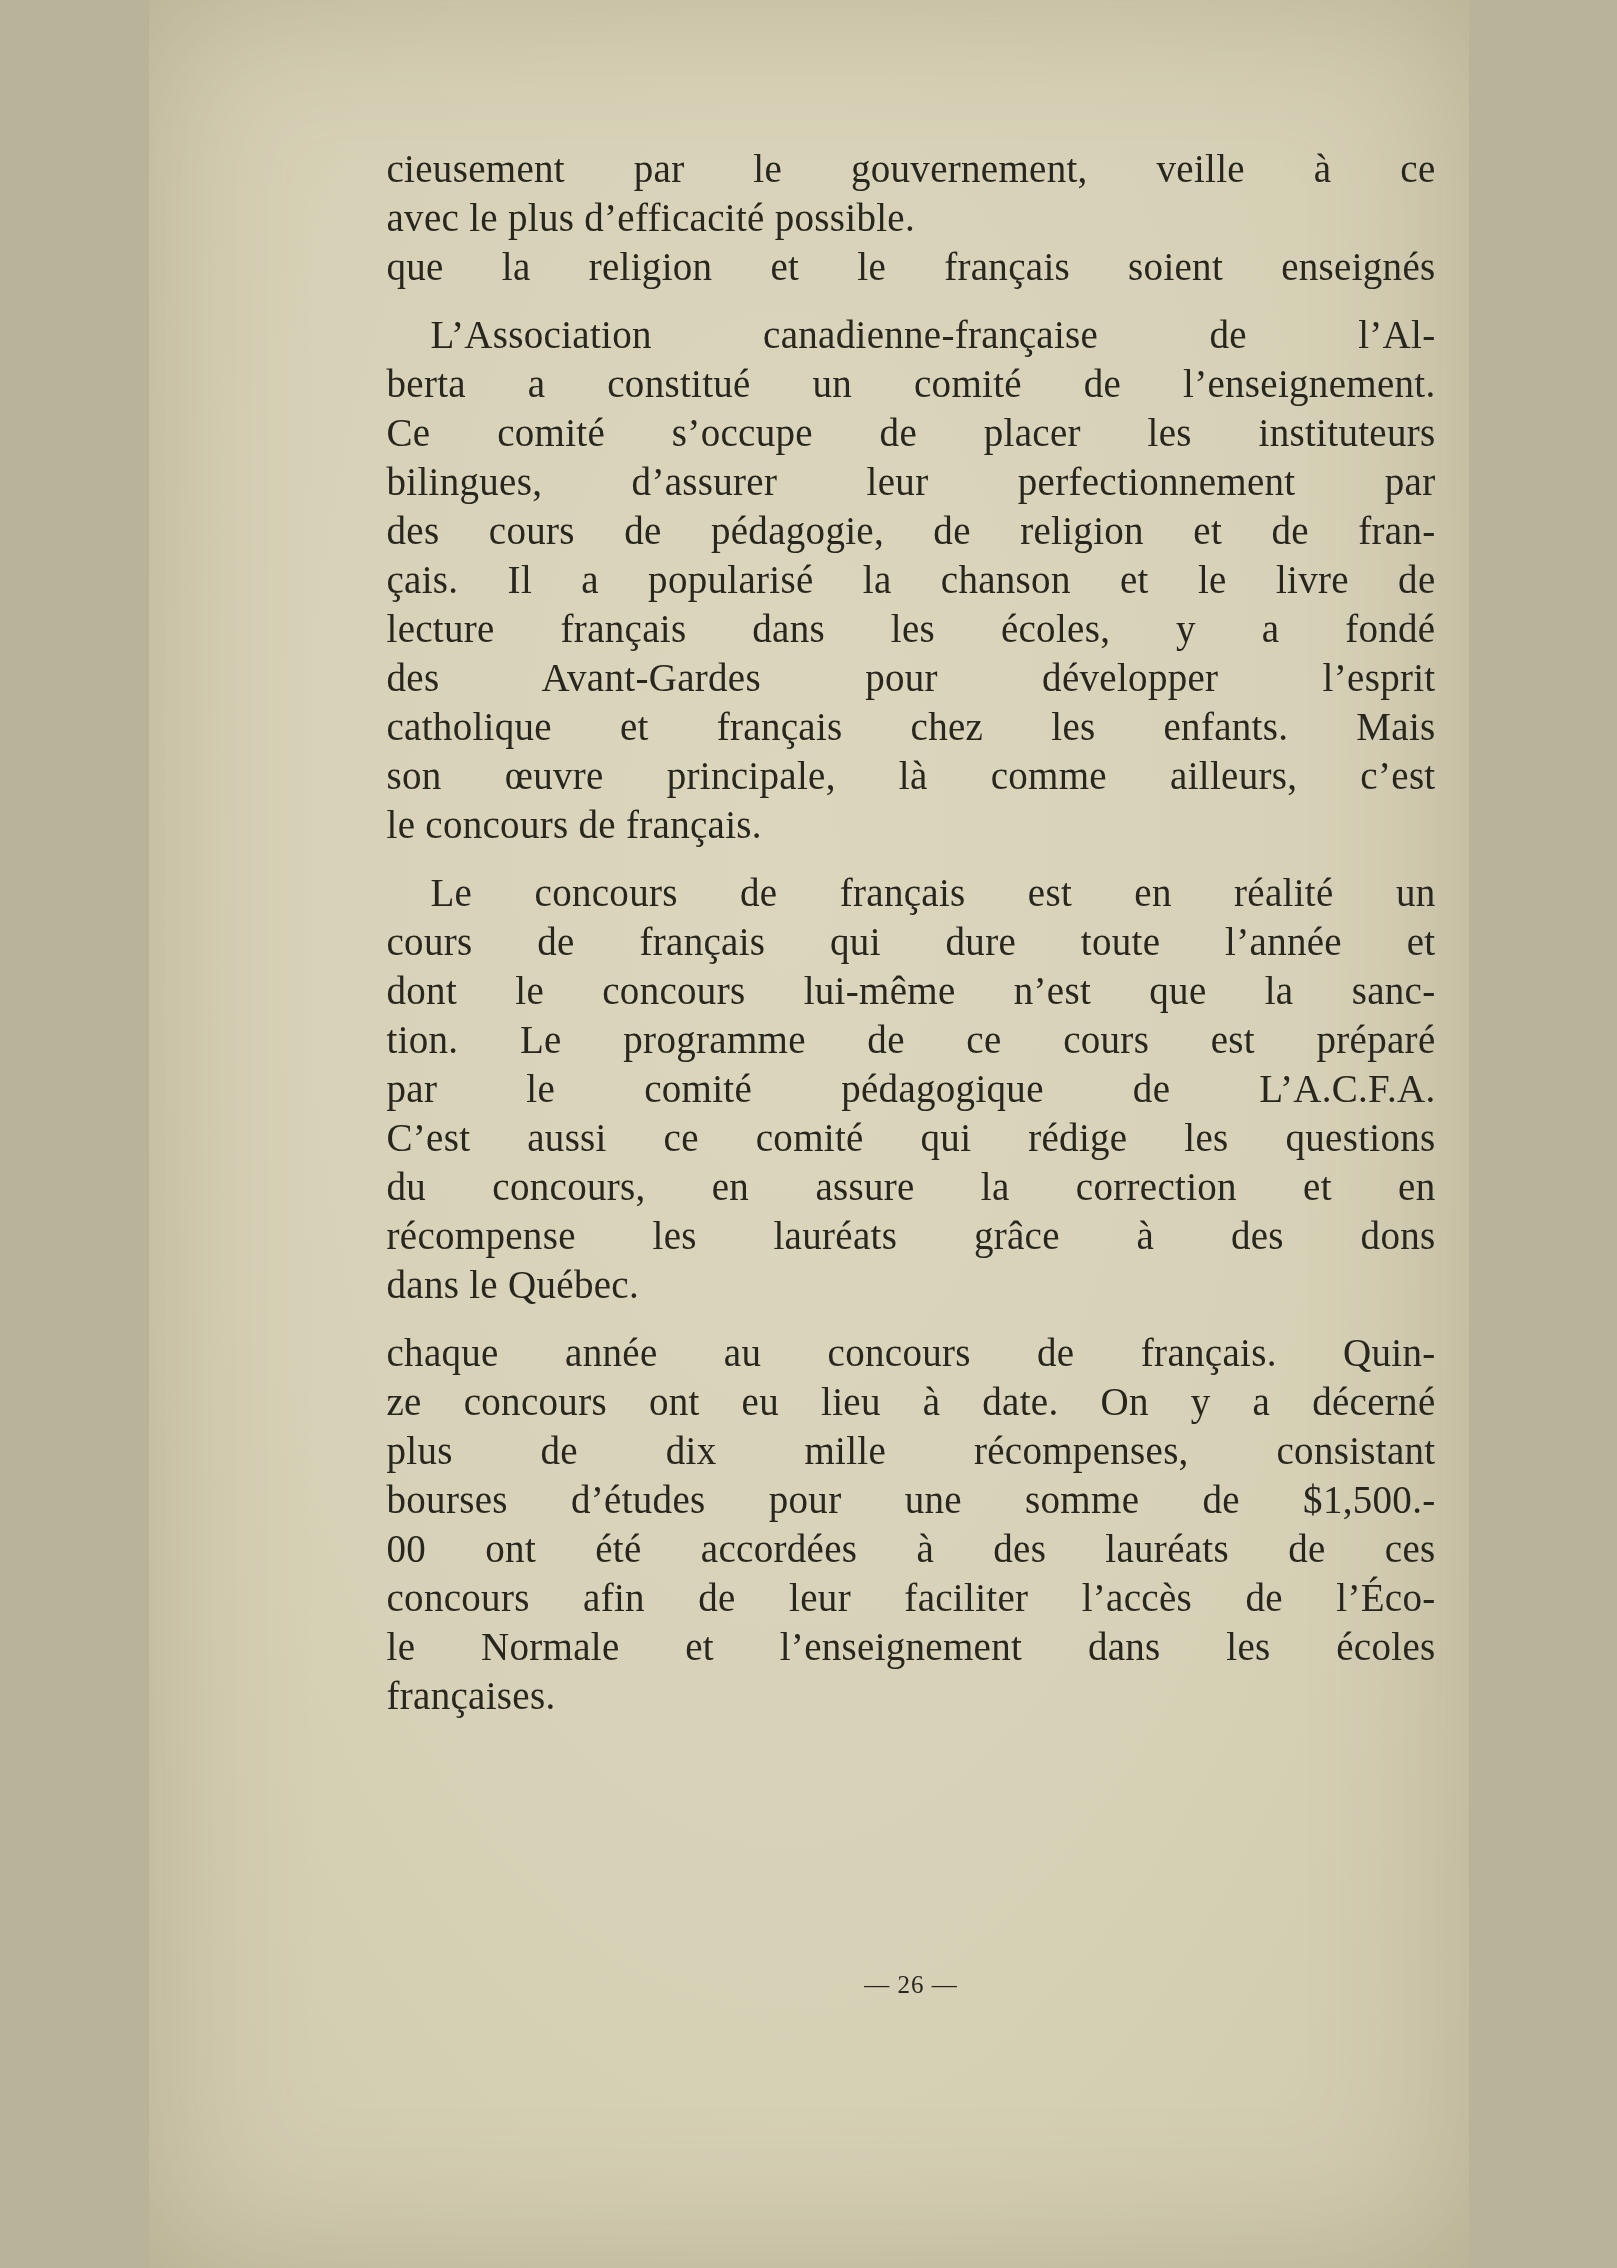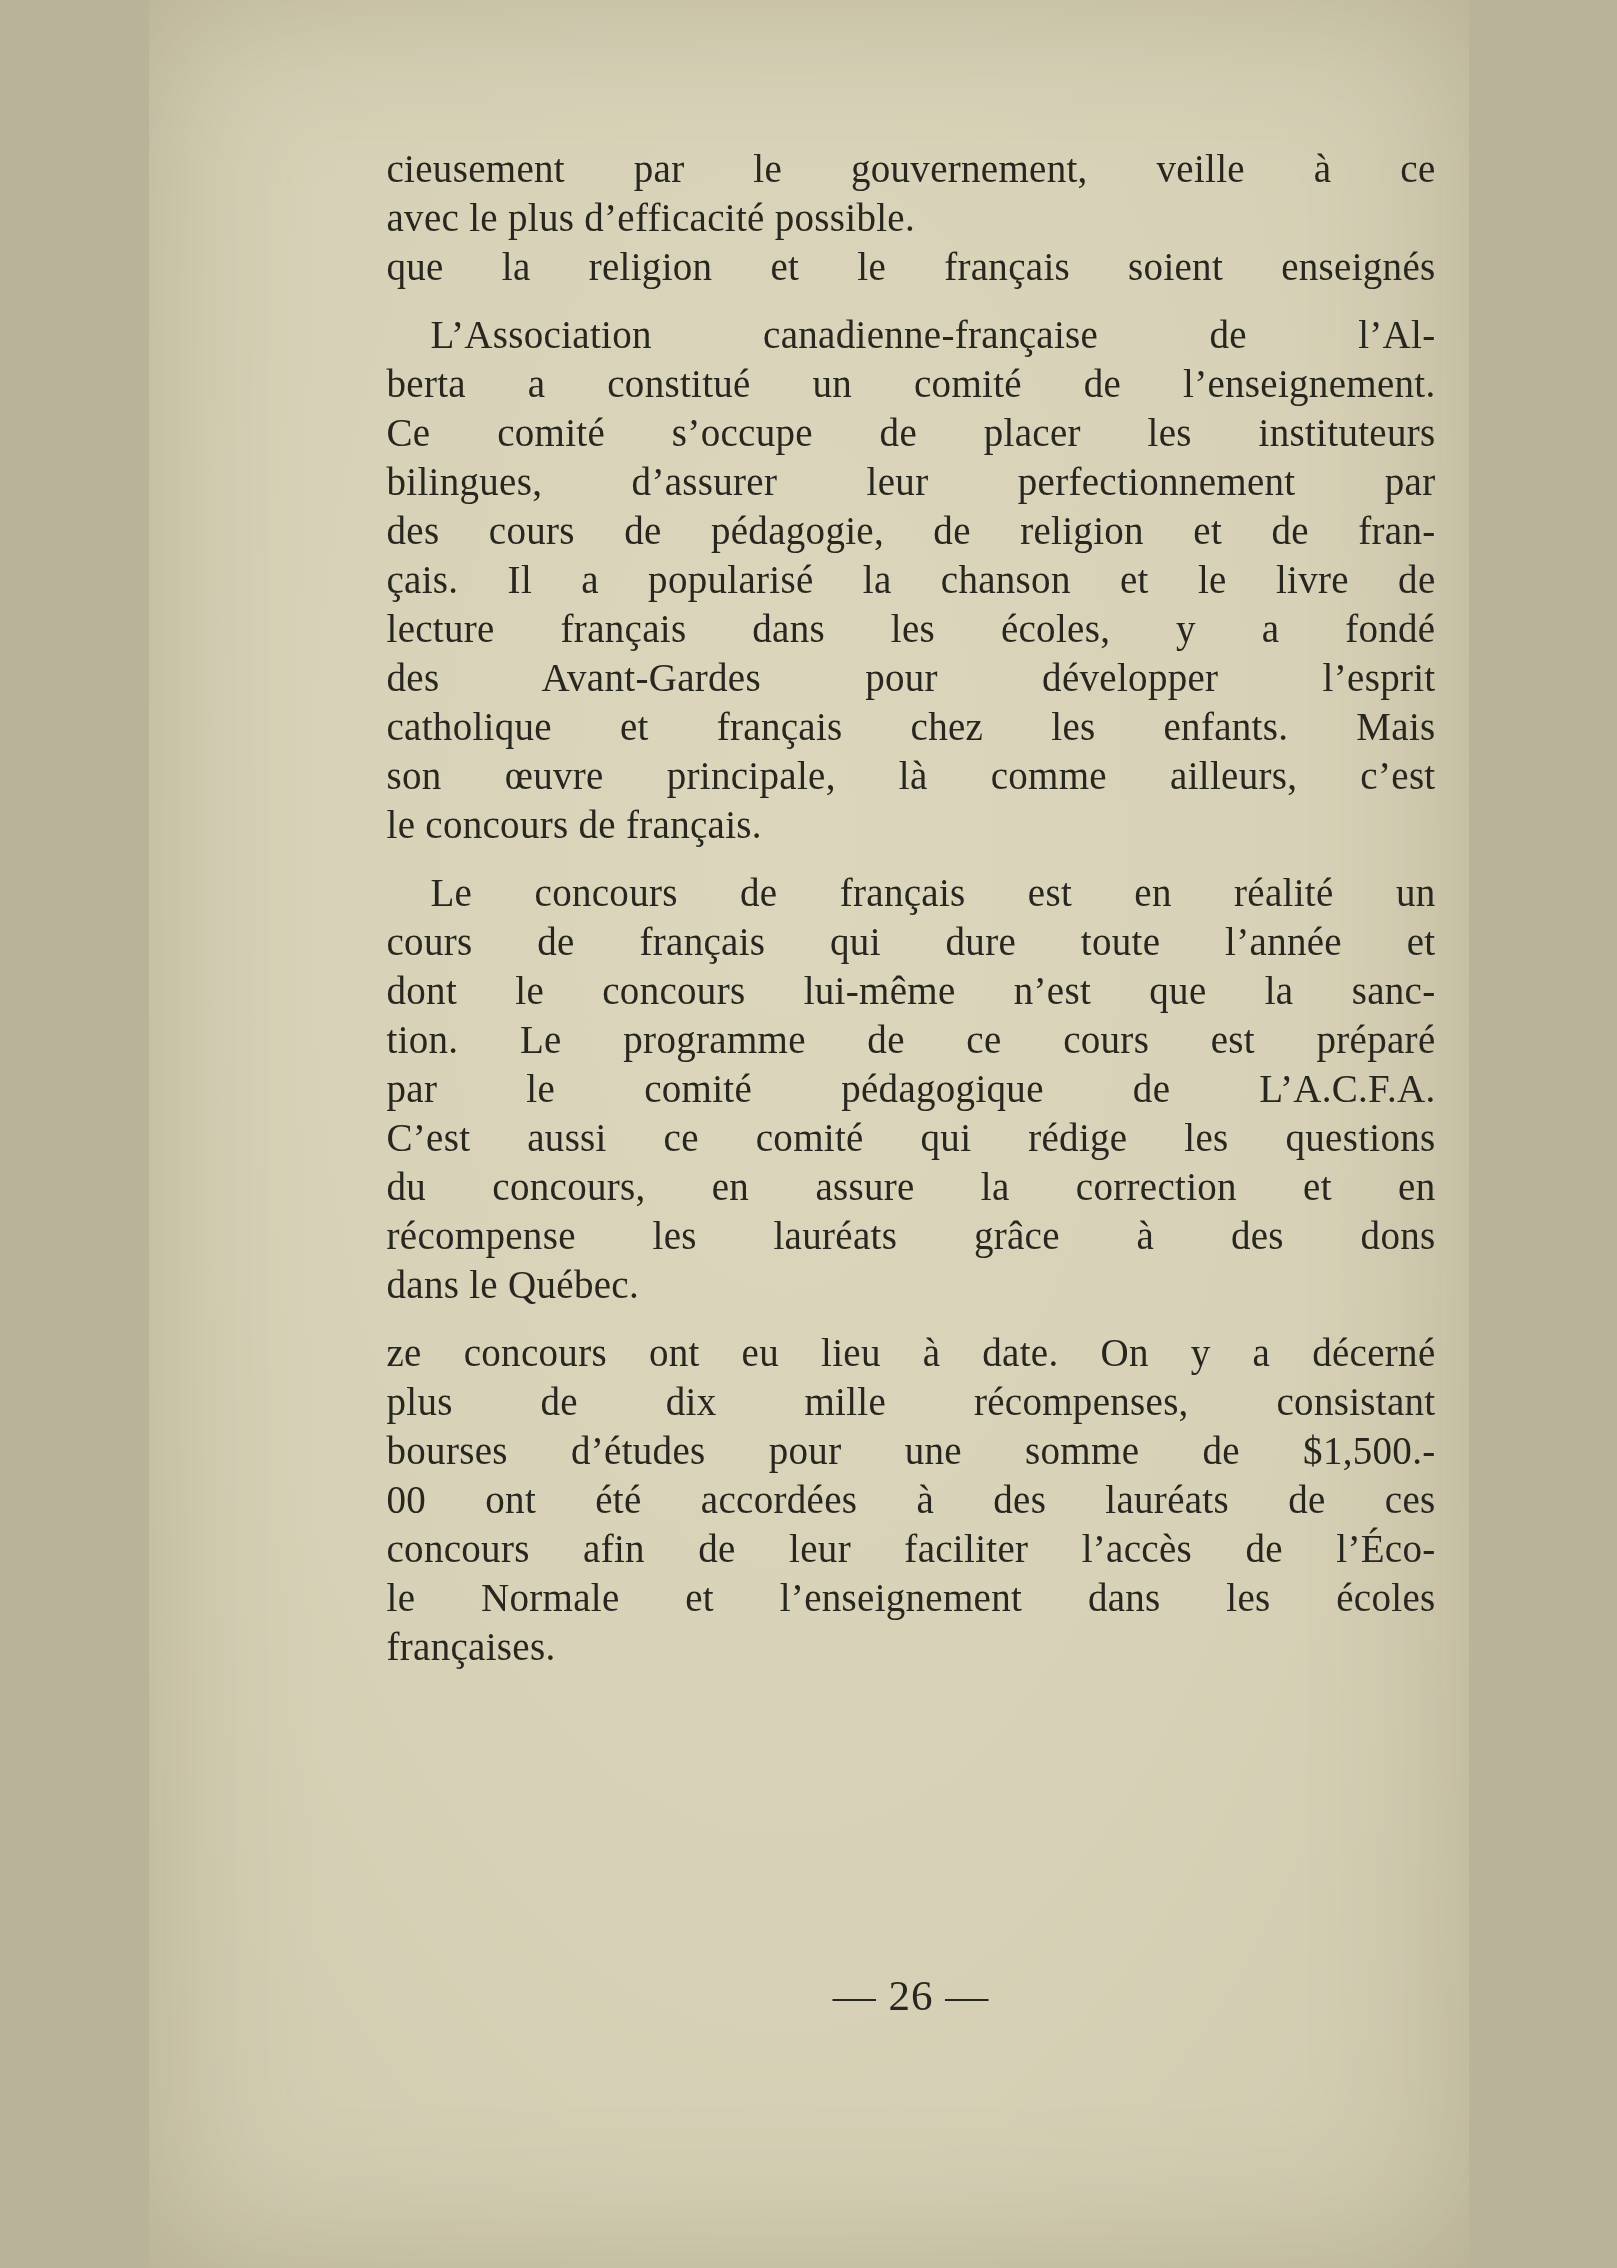--- a/index.html
+++ b/index.html
@@ -40,21 +40,21 @@
   }
   .line.indent {
     padding-left: 44px;
   }
   .page-number {
     position: absolute;
     left: 238px;
     top: 1971px;
     width: 1049px;
     text-align: center;
-    font-size: 43px;
+    font-size: 25px;
     letter-spacing: 1px;
     color: #27261f;
   }
 </style>
 </head>
 <body>
 
 <div class="page">
   <div class="text-block">
       <div class="paragraph">
@@ -80,20 +80,21 @@
         <div class="line">cours de français qui dure toute l’année et</div>
         <div class="line">dont le concours lui-même n’est que la sanc-</div>
         <div class="line">tion.  Le programme de ce cours est préparé</div>
         <div class="line">par le comité pédagogique de L’A.C.F.A.</div>
         <div class="line">C’est aussi ce comité qui rédige les questions</div>
         <div class="line">du concours, en assure la correction et en</div>
         <div class="line">récompense les lauréats grâce à des dons</div>
         <div class="line last">dans le Québec.</div>
       </div>
       <div class="paragraph">
+        <div class="line">chaque année au concours de français.  Quin-</div>
         <div class="line">ze concours ont eu lieu à date.  On y a décerné</div>
         <div class="line">plus de dix mille récompenses, consistant</div>
         <div class="line">bourses d’études pour une somme de $1,500.-</div>
         <div class="line">00 ont été accordées à des lauréats de ces</div>
         <div class="line">concours afin de leur faciliter l’accès de l’Éco-</div>
         <div class="line">le Normale et l’enseignement dans les écoles</div>
         <div class="line last">françaises.</div>
       </div>
     </div>
   <div class="page-number">— 26 —</div>

